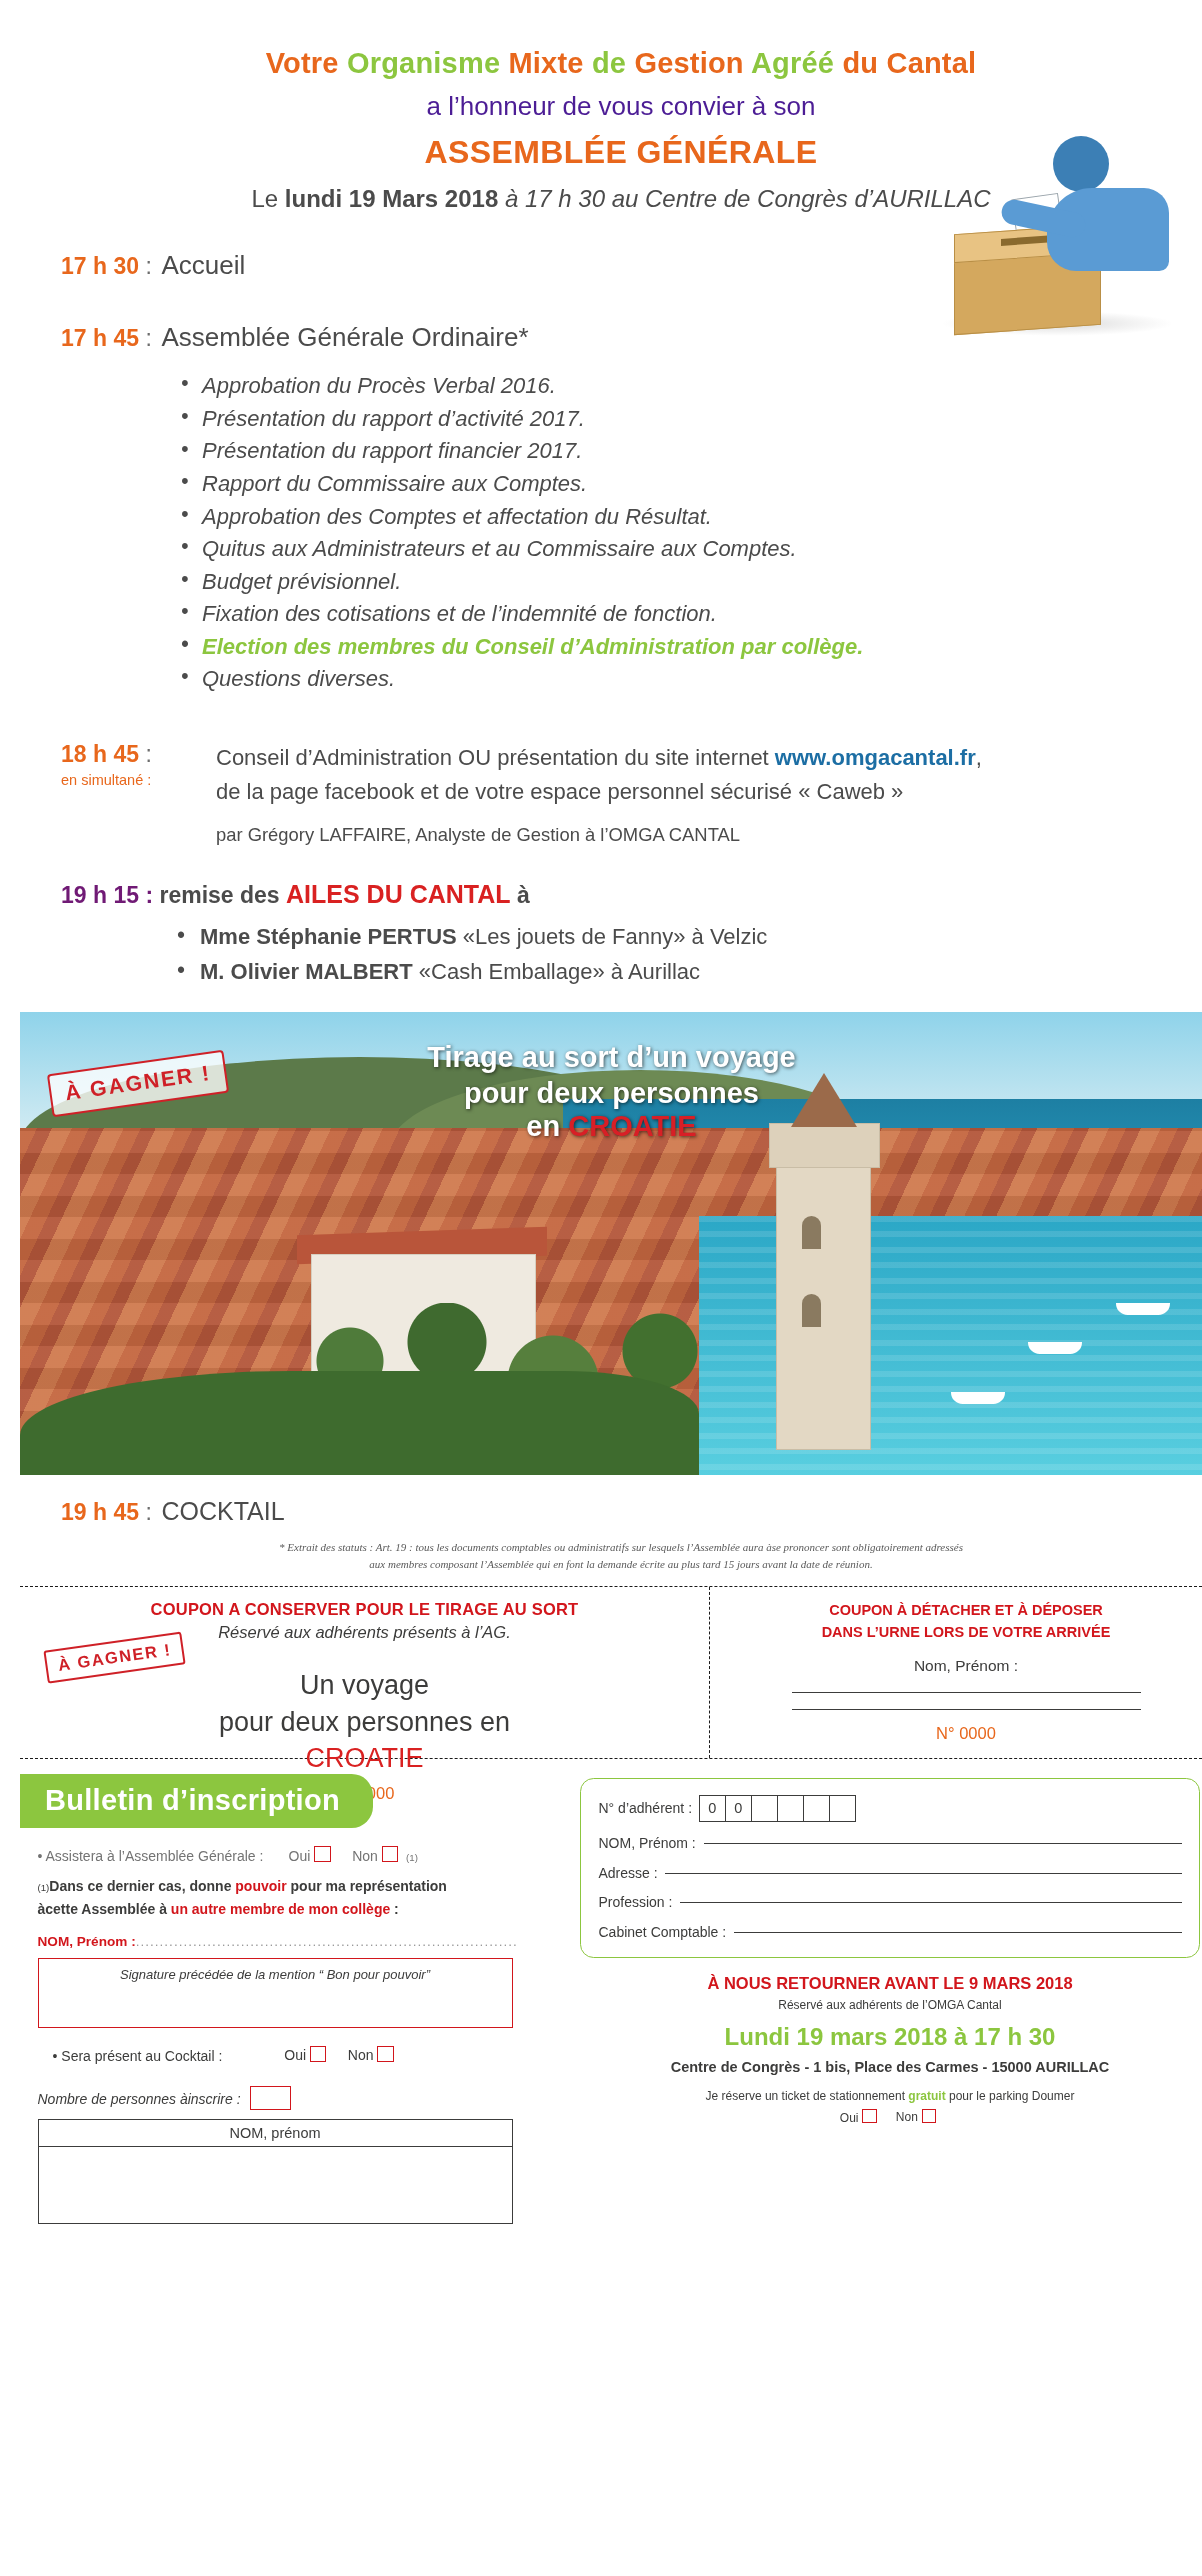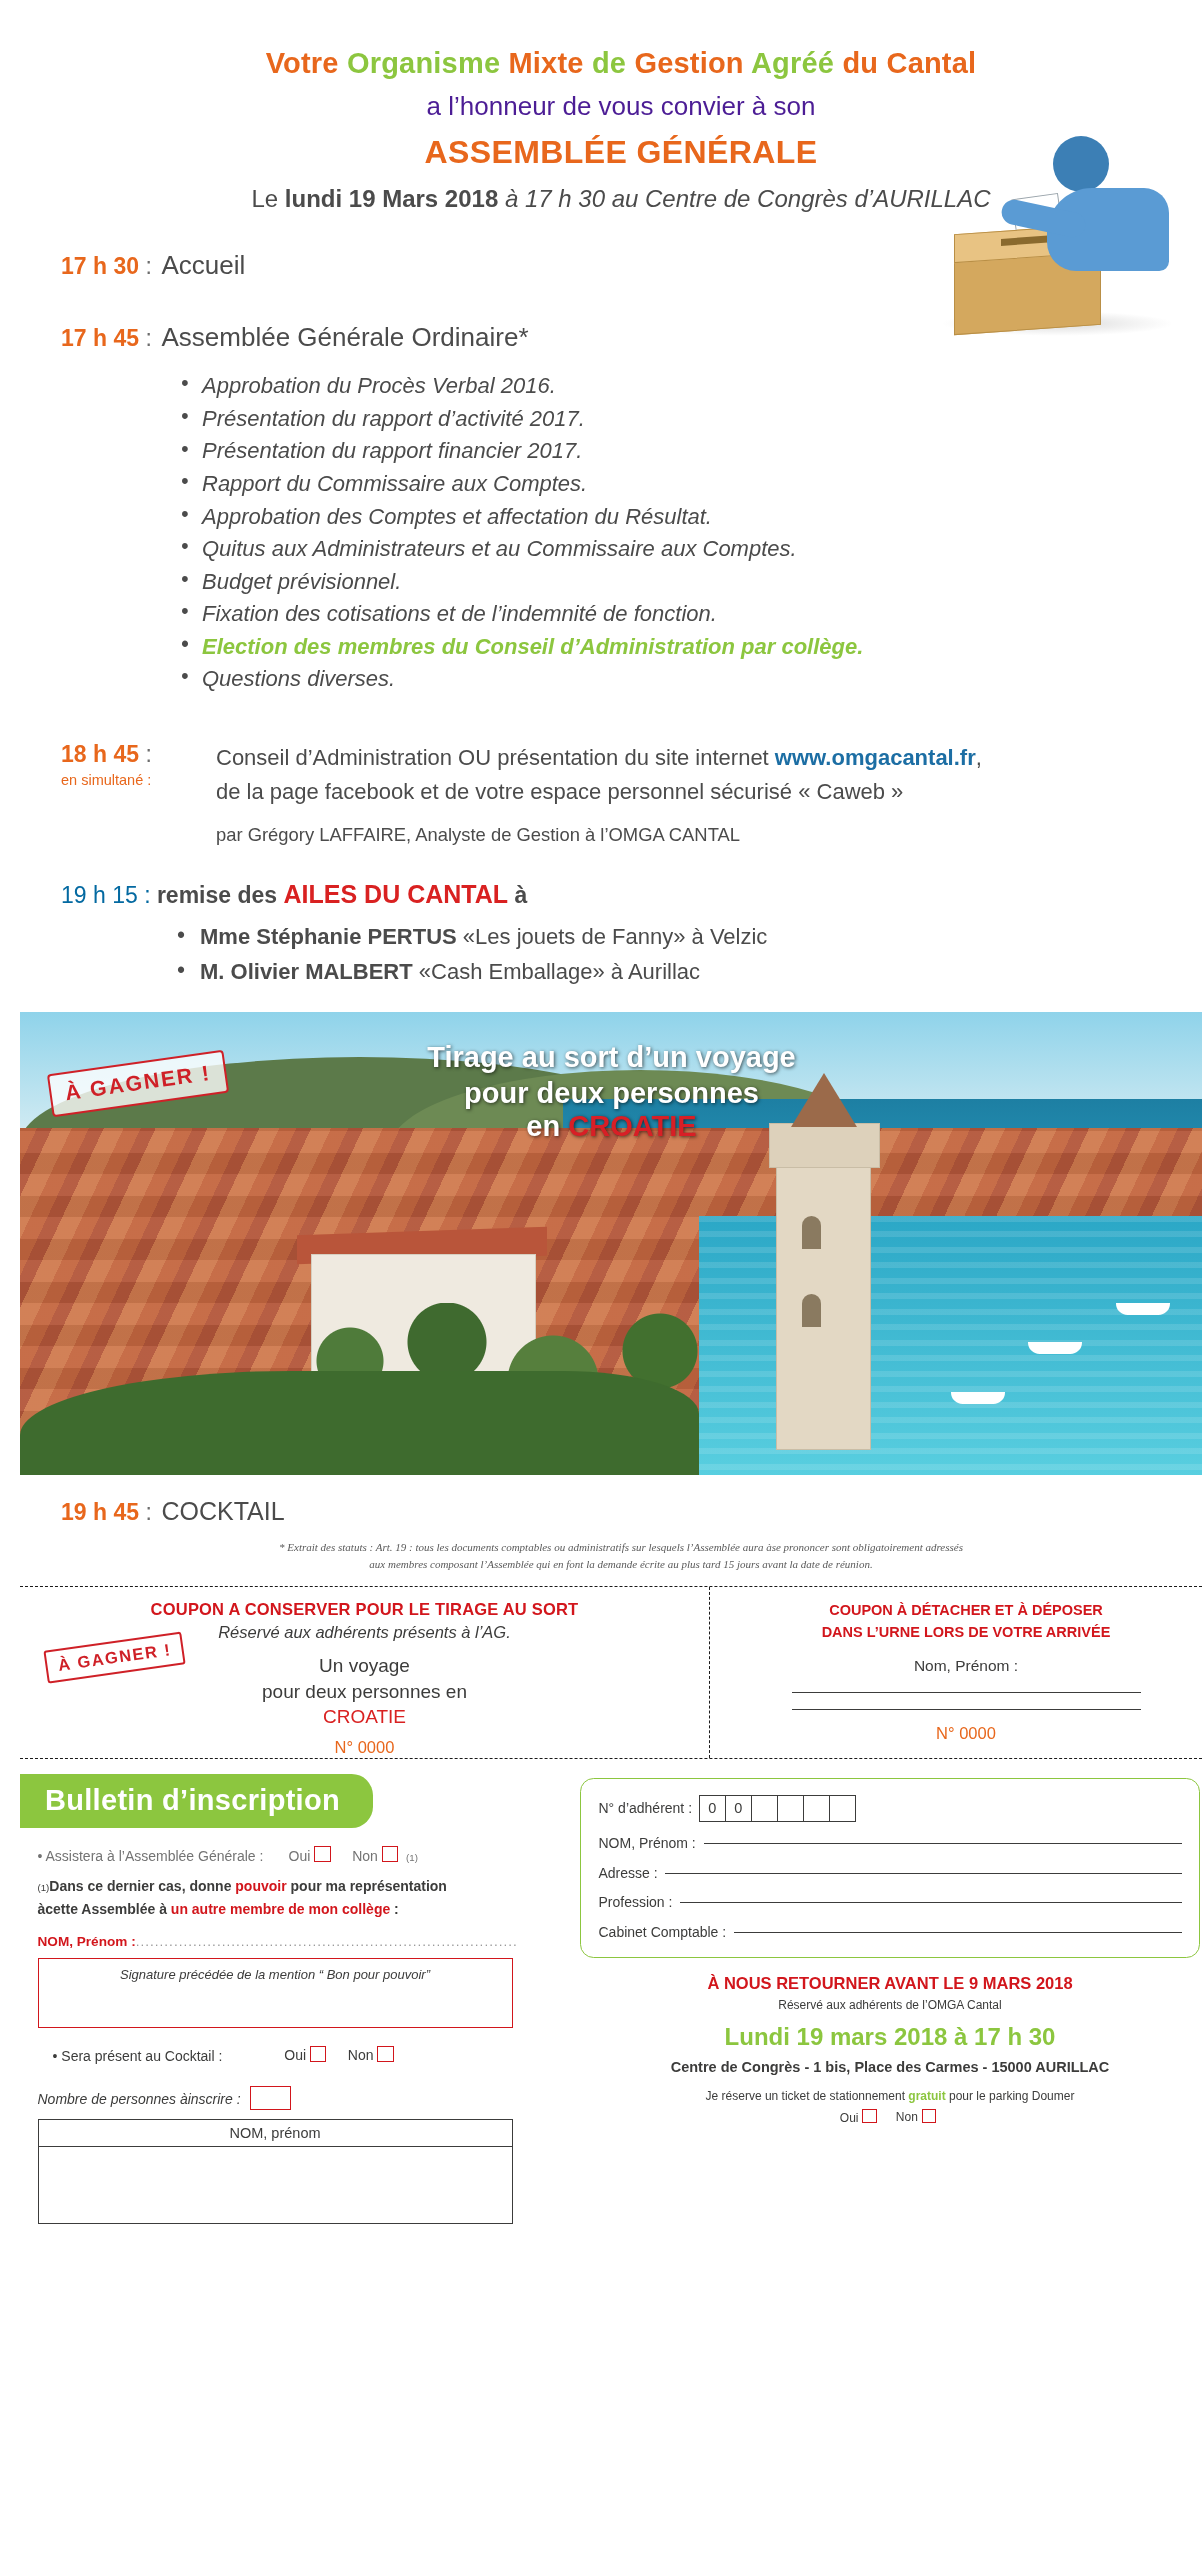--- a/index.html
+++ b/index.html
@@ -59,21 +59,21 @@
   .b18-left .t{color:#e8671c;font-weight:bold;font-size:23px;}
   .b18-left .t .sep{color:#6d6d6d;font-weight:normal;}
   .b18-left .s{color:#e8671c;font-size:14.5px;margin-top:3.9px;}
   .b18-right{flex:1;font-size:22px;color:#4b4b4b;line-height:1.55;}
   .b18-right a{color:#1c6ea4;font-weight:bold;text-decoration:none;}
   .b18-sub{font-size:18.4px;color:#4b4b4b;margin-top:11.6px;}
 
   
   .block1915{margin-top:31px;padding-left:41px;}
   .b19-title{font-size:23px;color:#4b4b4b;}
-  .b19-title .h{color:#0369a1;font-weight:normal;}
+  .b19-title .h{color:#701a75;font-weight:bold;}
   .b19-title .red{color:#d92121;font-weight:bold;font-size:25px;}
   .b19-list{list-style:none;margin:9.7px 0 0 114px;padding:0;}
   .b19-list li{font-size:22px;color:#4b4b4b;line-height:1.6;position:relative;padding-left:25px;}
   .b19-list li:before{content:"•";position:absolute;left:1.9px;top:-1.9px;font-size:23px;}
   .b19-list b{font-weight:bold;}
 
   
   .banner{position:relative;margin-top:23px;width:1202px;height:463px;overflow:hidden;
      background:linear-gradient(#6fc6e8,#bfe6f2);}
   .sky{position:absolute;left:0;top:0;width:100%;height:116px;background:linear-gradient(#8fd3ea,#cfeaf2);}
@@ -118,21 +118,21 @@
   .cocktail .hour{font-size:23px;}
   .cocktail .act{font-size:25px;}
   .legal{margin:13.6px 39px 0 39px;font-size:11px;color:#5a5a5a;text-align:center;line-height:1.5;font-style:italic;font-family:Liberation Serif, serif;}
 
   
   .coupons{position:relative;margin-top:13.6px;height:171px;border-top:1.9px dashed #1a1a1a;border-bottom:1.9px dashed #1a1a1a;display:flex;}
   .coupon-l{width:690px;border-right:1.9px dashed #1a1a1a;padding:13.6px 9.7px 0 9.7px;box-sizing:border-box;text-align:center;position:relative;}
   .coupon-r{flex:1;padding:13.6px 19.4px 0 19.4px;box-sizing:border-box;text-align:center;}
   .cl-t1{font-size:16.5px;font-weight:bold;color:#d2161c;letter-spacing:0.2px;}
   .cl-t2{font-size:16.5px;color:#3c3c3b;font-style:italic;margin-top:3.9px;}
-  .cl-body{margin-top:11px;font-size:19px;color:#3c3c3b;line-height:1.35;}
+  .cl-body{margin-top:25px;font-size:27px;color:#3c3c3b;line-height:1.35;}
   .cl-body .croatie{color:#d92121;}
   .cl-num{margin-top:7.8px;font-size:16.5px;color:#e8671c;}
   .stamp2{position:absolute;left:25px;top:54px;border:2.9px solid #cf2027;color:#cf2027;font-weight:bold;
      font-size:16.5px;letter-spacing:1.5px;padding:4.8px 10.7px;transform:rotate(-8deg);background:#fff;border-radius:2.9px;}
   .cr-t1{font-size:14.5px;font-weight:bold;color:#d2161c;line-height:1.5;}
   .cr-nom{margin-top:13.6px;font-size:15.5px;color:#3c3c3b;}
   .cr-line{margin:15.5px auto 0 auto;width:349px;border-bottom:1.5px solid #3c3c3b;height:1px;}
 
   
   .bulletin{position:relative;margin-top:15.5px;height:349px;}

